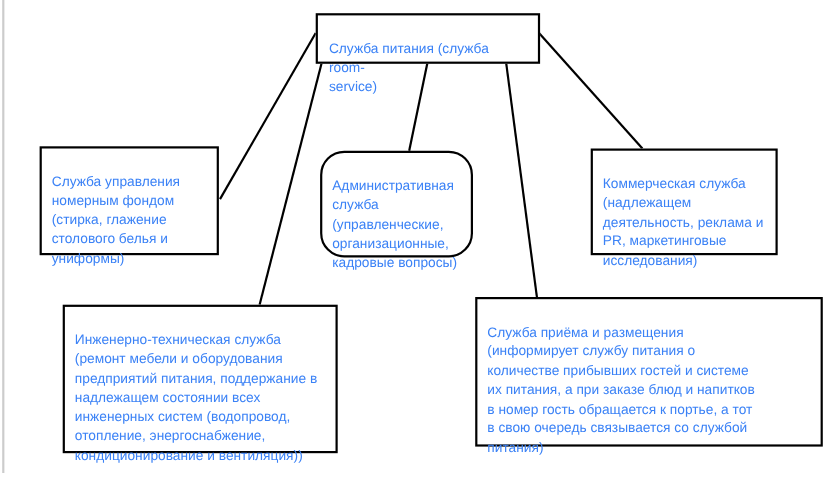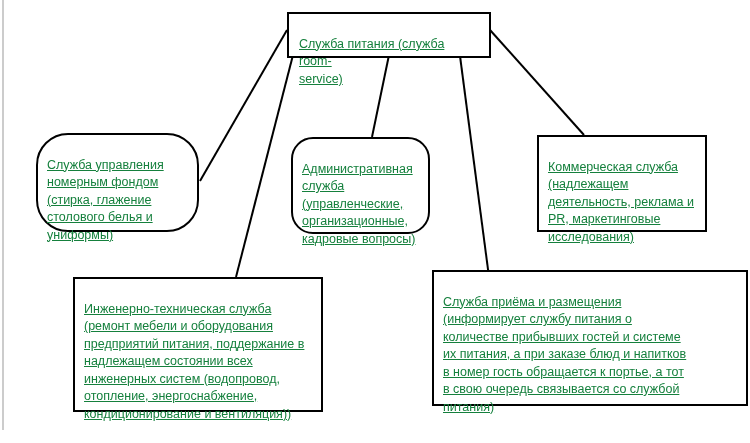--- a/index.html
+++ b/index.html
@@ -32,33 +32,32 @@
   }
   .connectors line {
     stroke: #000000;
     stroke-width: 2;
   }
   .node {
     position: absolute;
     box-sizing: border-box;
     border: 2px solid #000000;
     background: #ffffff;
-    color: #15803d;
+    color: #3b82f6;
     font-size: 12.5px;
     line-height: 17.5px;
     padding: 4px 9px;
     white-space: pre-line;
     overflow: visible;
-    text-decoration: underline;
   }
   .node-root        { left: 287px; top: 12px;  width: 204px; height: 46px;  padding: 4px 10px; }
-  .node-roomfund    { left: 36px;  top: 133px; width: 163px; height: 99px; border-radius: 32px;  }
+  .node-roomfund    { left: 36px;  top: 133px; width: 163px; height: 99px;  }
   .node-admin       { left: 291px; top: 137px; width: 139px; height: 97px; border-radius: 22px;  }
   .node-commercial  { left: 537px; top: 135px; width: 170px; height: 97px;  }
-  .node-engineering { left: 57px;  top: 277px; width: 250px; height: 135px; margin-left: 16px; }
+  .node-engineering { left: 57px;  top: 277px; width: 250px; height: 135px; }
   .node-reception   { left: 432px; top: 270px; width: 316px; height: 136px; }
 </style>
 </head>
 <body>
 
 <div class="canvas">
 
   <div class="page-edge"></div>
 
   <svg class="connectors" viewBox="0 0 750 443" xmlns="http://www.w3.org/2000/svg">

